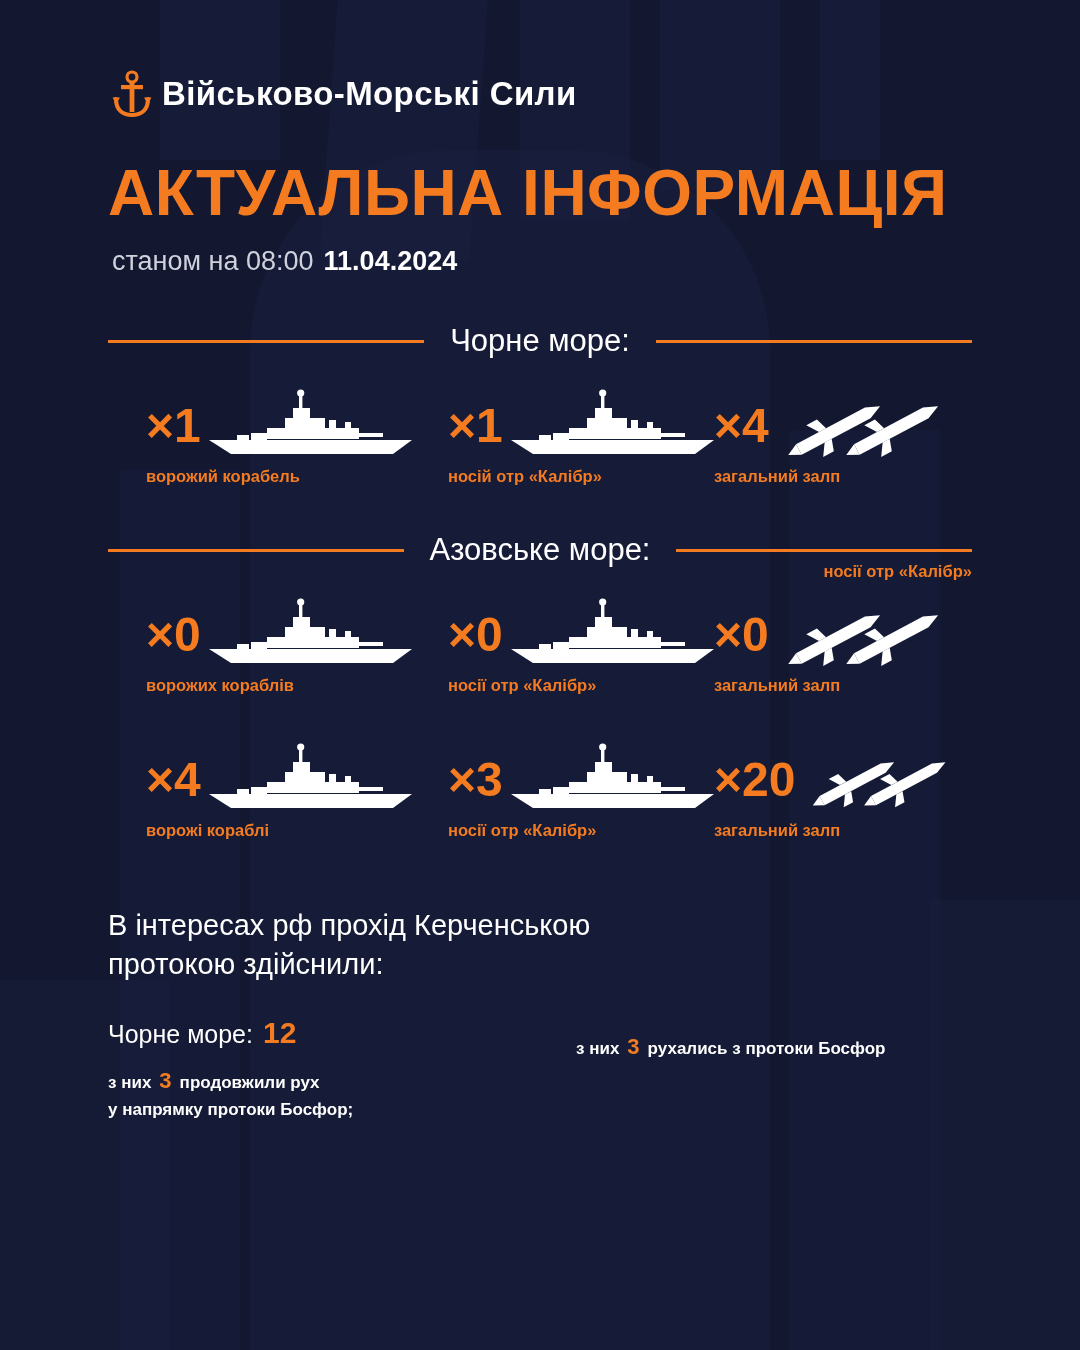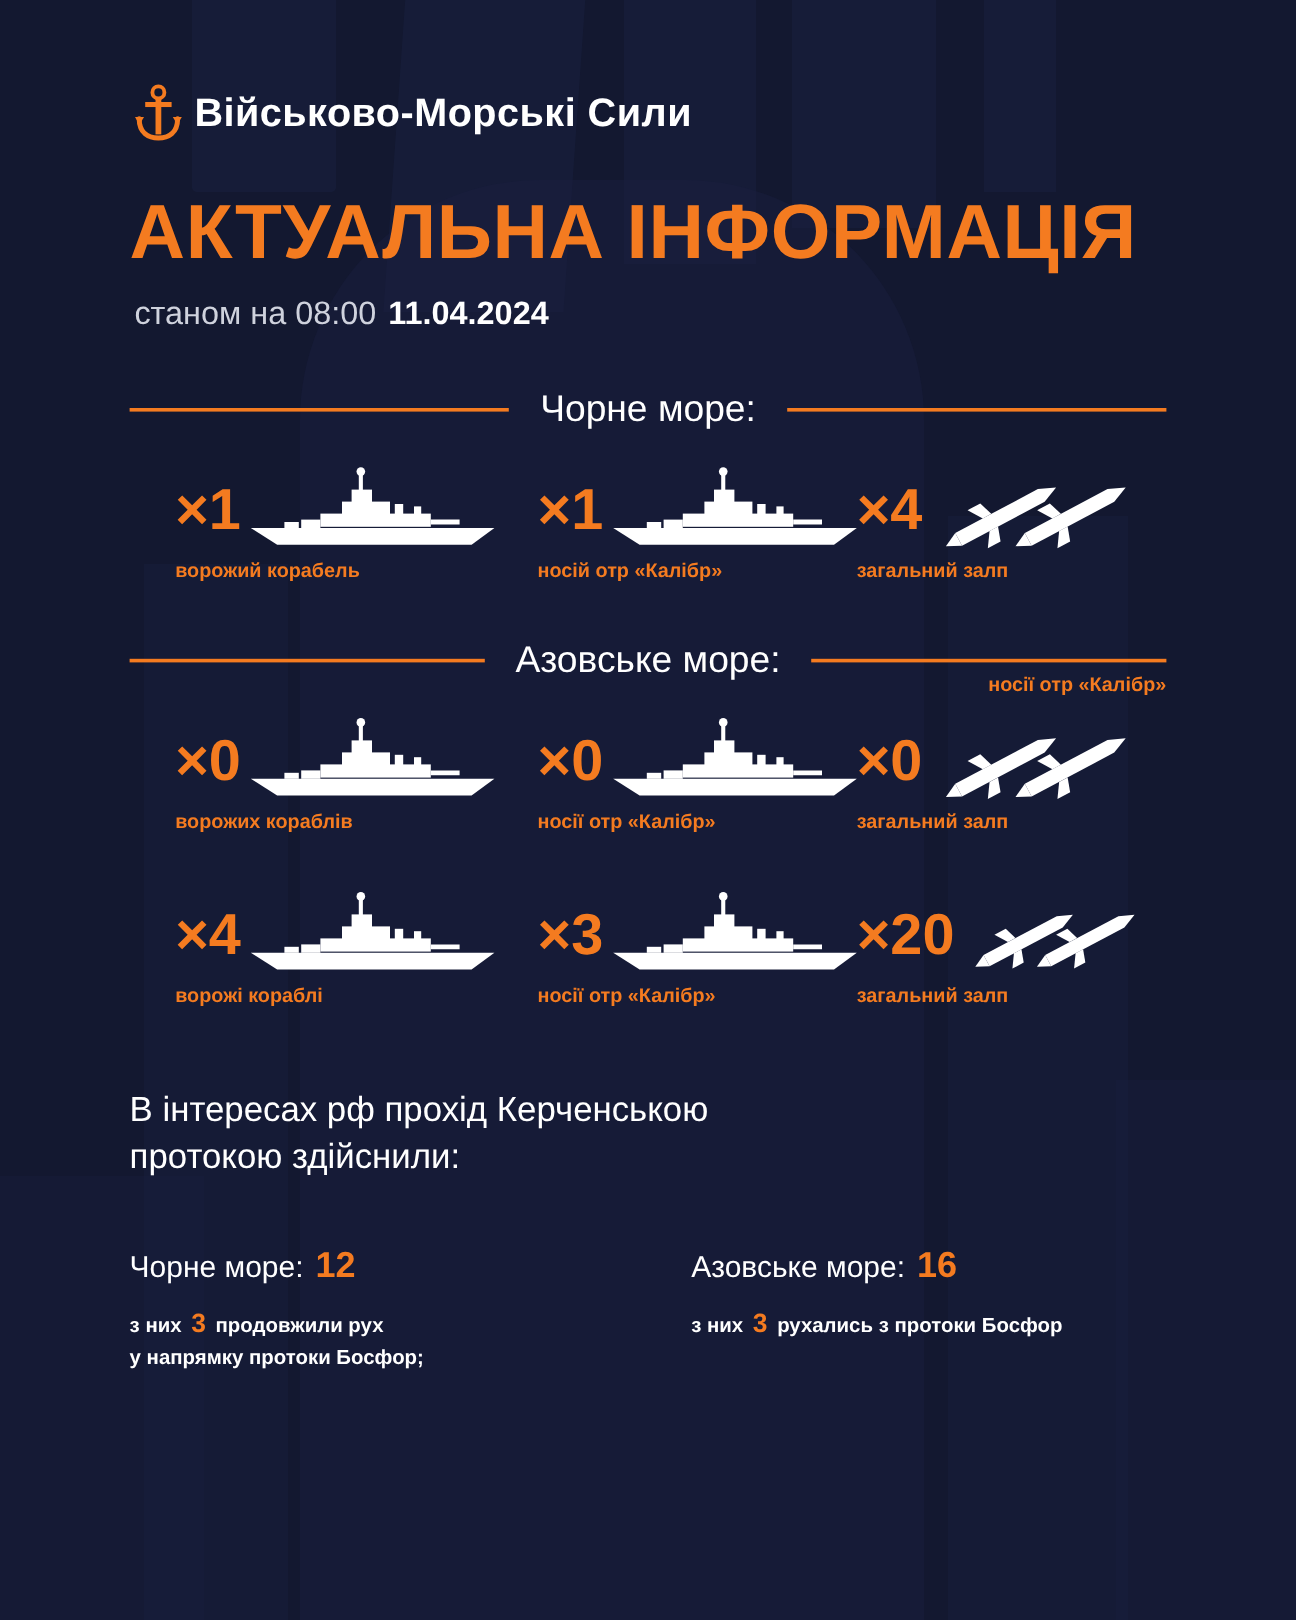--- a/index.html
+++ b/index.html
@@ -133,21 +133,21 @@
   
   .footer { margin-top: 66px; padding: 0 108px; }
   .footer-title {
     font-size: 29px;
     color: #ffffff;
     line-height: 1.35;
     margin-top: 20px;
   }
   .footer-cols {
     display: flex;
-    margin-top: 54px;
+    margin-top: 32px;
   }
   .fcol { width: 50%; }
   .fcol:nth-child(2) { padding-left: 36px; }
   .f-head {
     font-size: 25px;
     color: #ffffff;
   }
   .f-head .num {
     color: #f47b20;
     font-weight: bold;
@@ -483,23 +483,20 @@
         <div class="f-head">
           <span>Чорне море:</span><span class="num">12</span>
         </div>
         <div class="f-sub">
           <span>з них</span><span class="num2">3</span><span>продовжили рух</span>
           <div>у напрямку протоки Босфор;</div>
         </div>
       </div>
 
       <div class="fcol">
-        <div class="f-head">
-          <span>Азовське море:</span><span class="num">16</span>
-        </div>
         <div class="f-sub">
           <span>з них</span><span class="num2">3</span><span>рухались з протоки Босфор</span>
         </div>
       </div>
     </div>
   </div>
 
 </div>
 
 </body></html>

